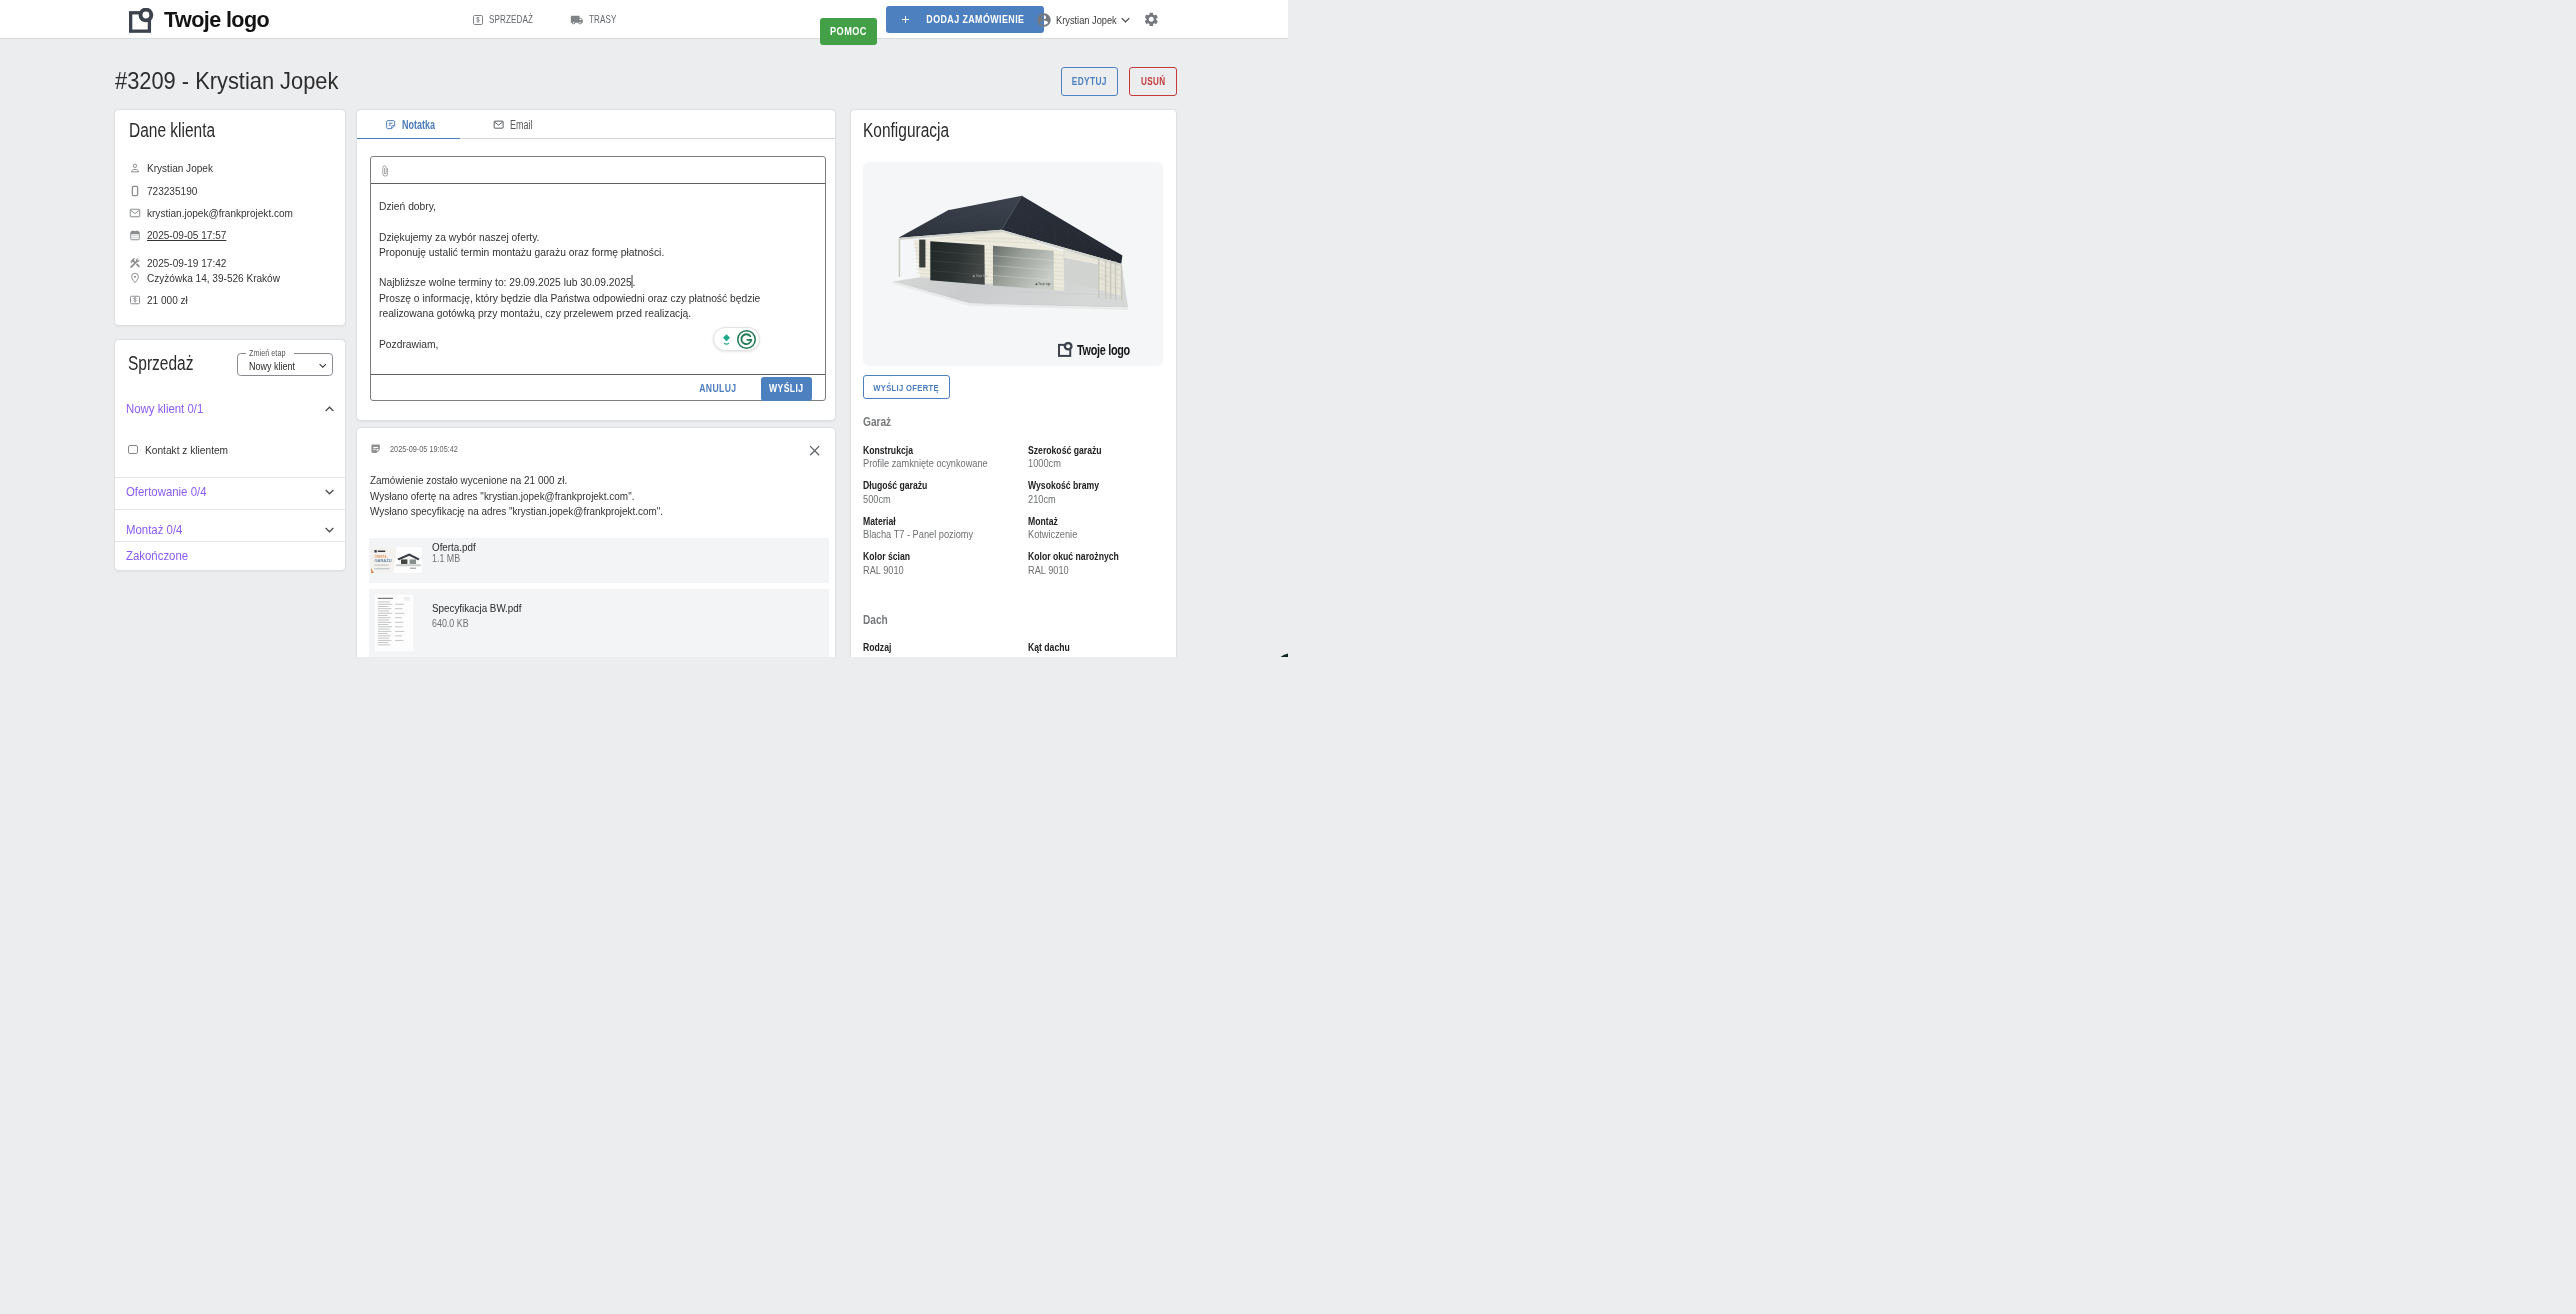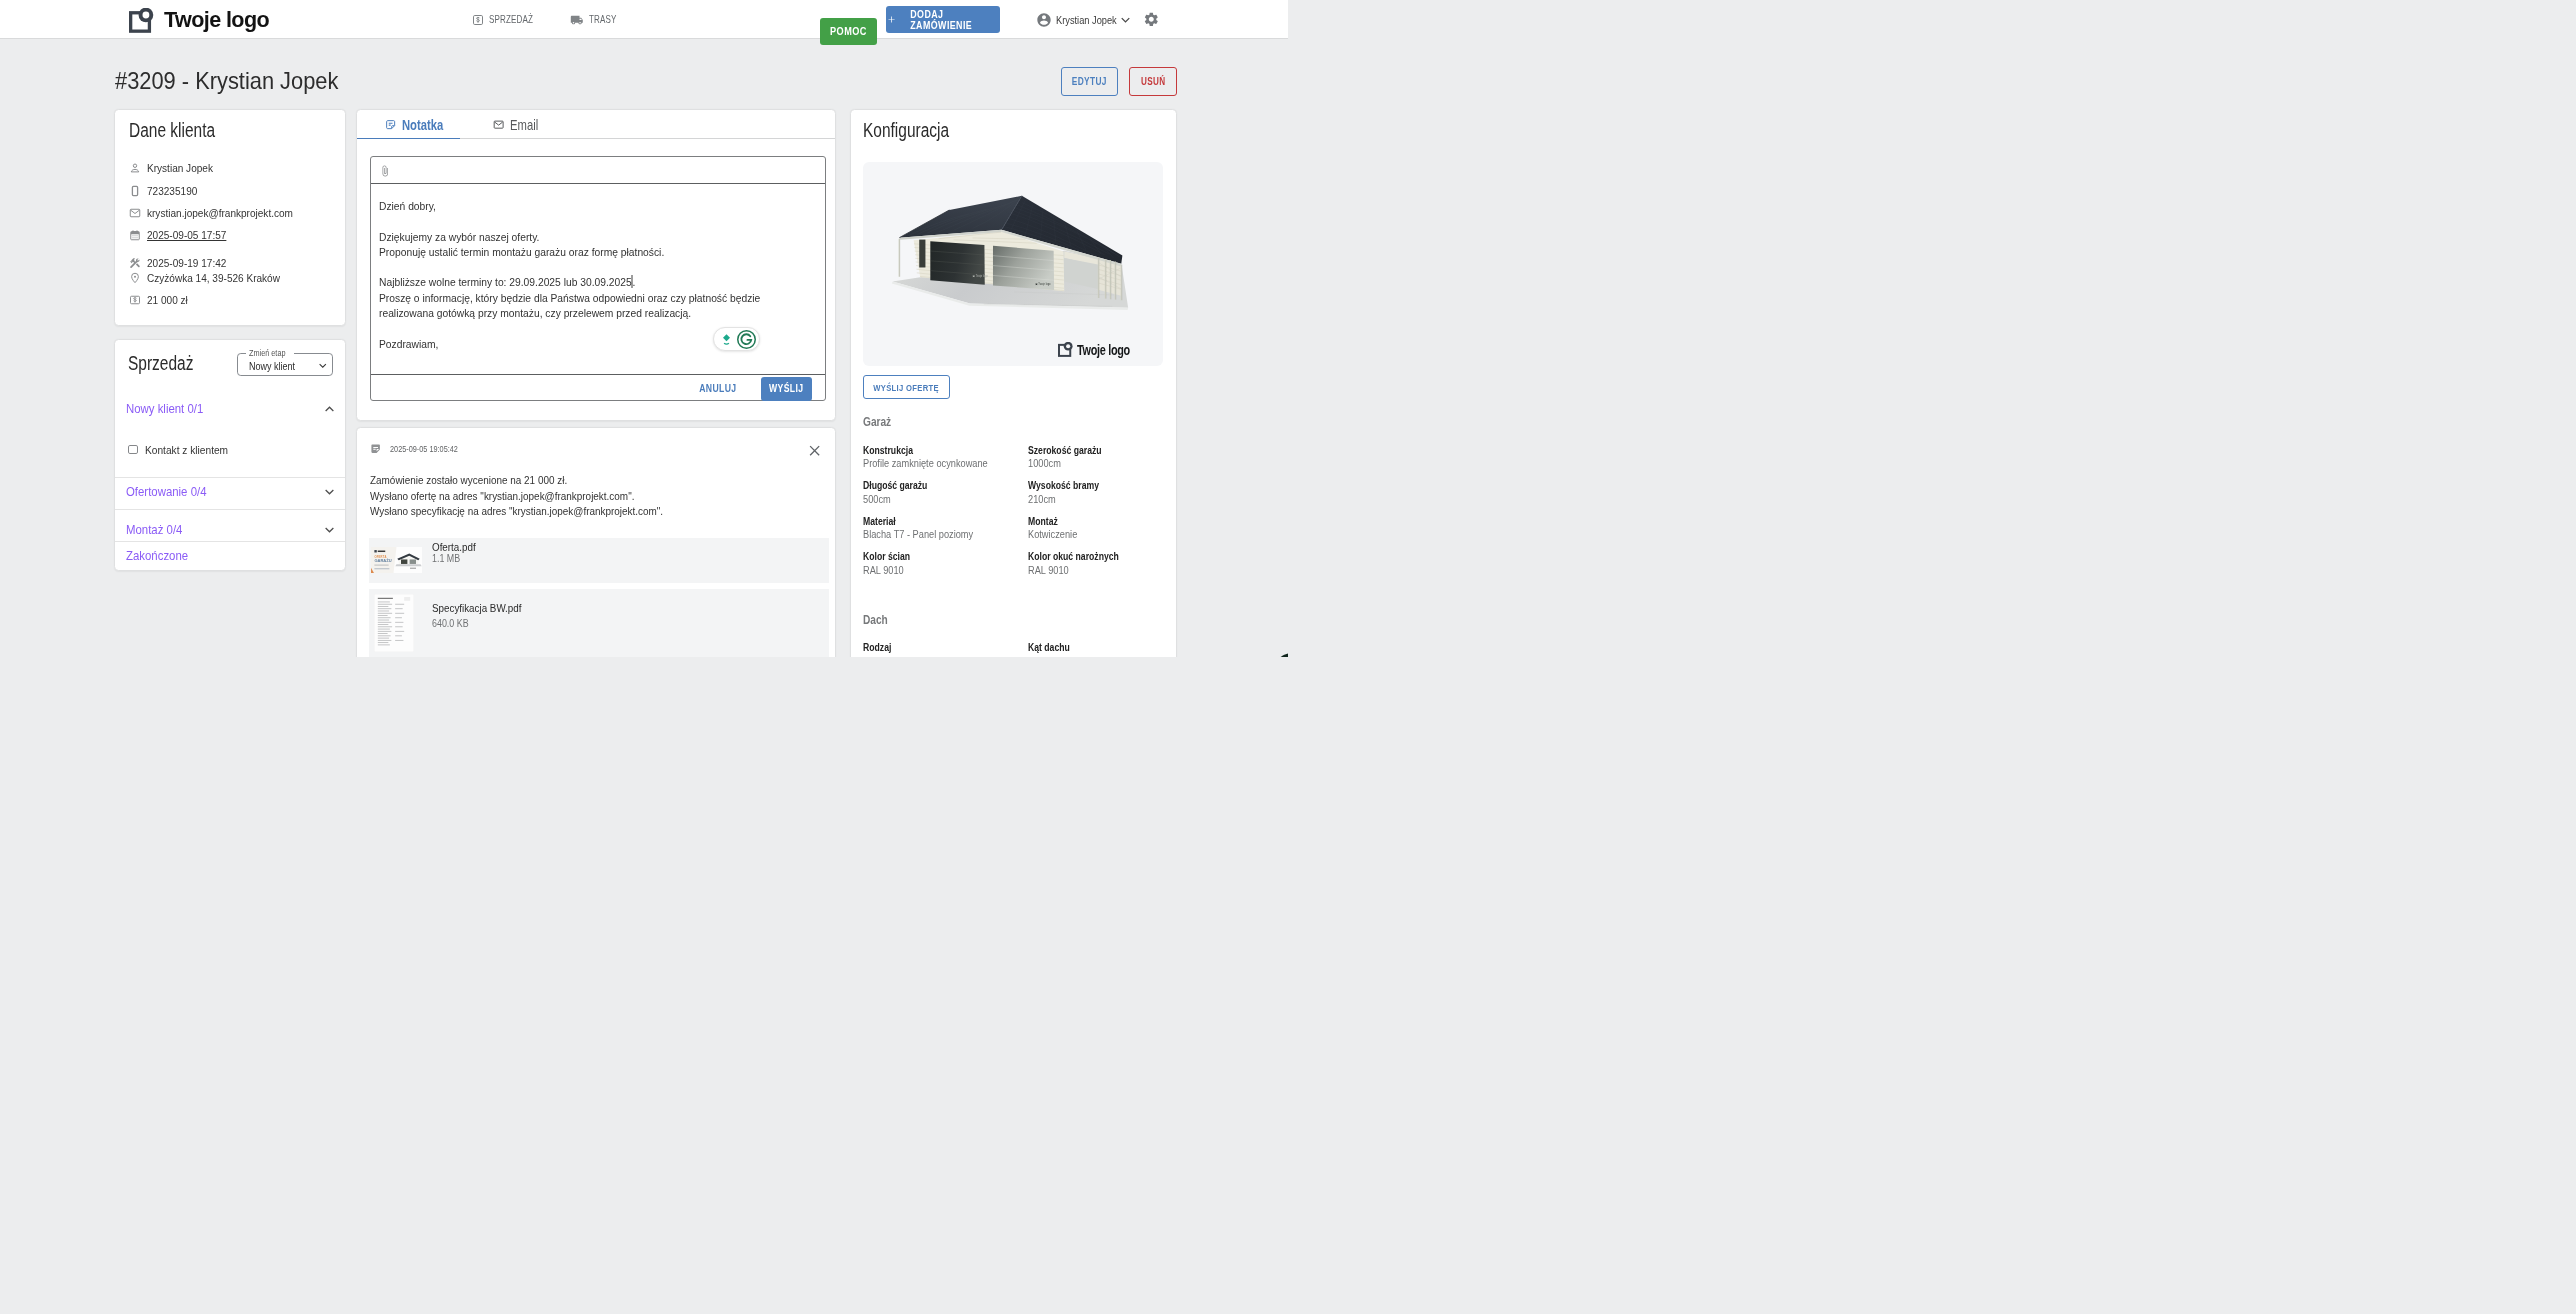--- a/index.html
+++ b/index.html
@@ -11,21 +11,21 @@
   
   #header { position:absolute; left:0; top:0; width:1288px; height:39px; background:#ffffff; border-bottom:0.8px solid #d9dadb; }
   #logo { position:absolute; left:129px; top:8.3px; width:25px; height:25px; }
   #logotext { position:absolute; left:164px; top:6.8px; font-size:22px; font-weight:bold; color:#131313; letter-spacing:-0.6px; transform:scaleX(.98); transform-origin:left top;}
   .navitem { position:absolute; top:0; height:39px; display:flex; align-items:center; gap:5.3px; color:#63676b; font-size:10.2px; letter-spacing:0.2px; }
   .navitem span { display:inline-block; transform:scaleX(.79); transform-origin:left center; }
   #nav1 { left:472px; }
   #nav2 { left:570px; }
   .hbtn { position:absolute; top:6px; height:27px; border-radius:3px; color:#fff; font-size:10.2px; font-weight:bold; letter-spacing:0.5px; display:flex; align-items:center; justify-content:center; }
   #btn-pomoc { left:820px; width:57px; background:#43a047;margin-top:12px; }
-  #btn-dodaj { left:886px; width:114px; background:#4d80bf; gap:6.8px; }
+  #btn-dodaj { left:886px; width:158px; background:#4d80bf; gap:6.8px; }
   #avatar { position:absolute; left:1036px; top:12px; width:16px; height:16px; }
   #username { position:absolute; left:1056px; top:13.6px; font-size:11.3px; color:#3a3a3a; transform:scaleX(.82); transform-origin:left top; }
   #uchev { position:absolute; left:1121px; top:17.4px; }
   #gear { position:absolute; left:1143px; top:11.3px; width:16.6px; height:16.6px; }
 
   
   #title { position:absolute; left:115px; top:67px; font-size:24px; color:#2d2d2d; transform:scaleX(.91); transform-origin:left top; }
   .obtn { position:absolute; top:67px; height:29px; border-radius:3px; background:transparent; font-size:10.2px; font-weight:bold; letter-spacing:0.4px; display:flex; align-items:center; justify-content:center; }
   #btn-edytuj { left:1061px; width:57px; border:0.8px solid #4d80bf; color:#4d80bf; }
   #btn-usun { left:1129px; width:48px; border:0.8px solid #c5393b; color:#c5393b; }
@@ -54,21 +54,21 @@
   #selchev { position:absolute; right:5.3px; top:9px; }
   .srow { position:absolute; left:10.6px; right:10.6px; font-size:12.4px; color:#8b5cf6; display:flex; align-items:center; justify-content:space-between; }
   .srow span { display:inline-block; transform:scaleX(.92); transform-origin:left center; }
   .sdiv { position:absolute; left:0; right:0; height:0.8px; background:#e4e4e4; }
   #chkrow { position:absolute; left:13px; display:flex; align-items:center; gap:6.8px; font-size:11.7px; color:#343434; }
   #chkrow span { display:inline-block; transform:scaleX(.87); transform-origin:left center; }
   #chkbox { width:9.8px; height:9.8px; border:1.2px solid #85878a; border-radius:1.9px; }
 
   
   .tabbar { position:absolute; left:0; top:0; right:0; height:29px; border-bottom:0.8px solid #d4d5d6; }
-  .tab { position:absolute; top:0; height:29px; display:flex; align-items:center; gap:5.3px; font-size:15px; font-weight:bold; }
+  .tab { position:absolute; top:0; height:29px; display:flex; align-items:center; gap:5.3px; font-size:12px; font-weight:bold; }
   #tab1 { left:28px; color:#4a7cbb; }
   .tab span { display:inline-block; transform:scaleX(.75); transform-origin:left center; }
   #tab2 { left:136px; color:#57595b; font-weight:400;}
   #tabline { position:absolute; left:0; top:27.5px; width:103px; height:1.9px; background:#4a7cbb; }
   #compose { position:absolute; left:13px; top:46px; width:456px; height:245px; border:0.8px solid #7c7e80; border-radius:3px; }
   #attrow { position:absolute; left:0; top:0; right:0; height:27px; border-bottom:0.8px solid #5c5e60; }
   #clip { position:absolute; left:8.3px; top:6px; }
   #composetext { position:absolute; left:8.3px; top:41px; width:498px; font-size:11.7px; line-height:15.3px; color:#333; transform:scaleX(.88); transform-origin:left top; }
   #gram { position:absolute; right:65px; top:170px; width:47px; height:24px; background:#fff; border:0.8px solid #e3e3e3; border-radius:12px; box-shadow:0 0.8px 2.3px rgba(0,0,0,.12); }
   #cfoot { position:absolute; left:0; right:0; top:217px; height:29px; border-top:0.8px solid #5c5e60; }

